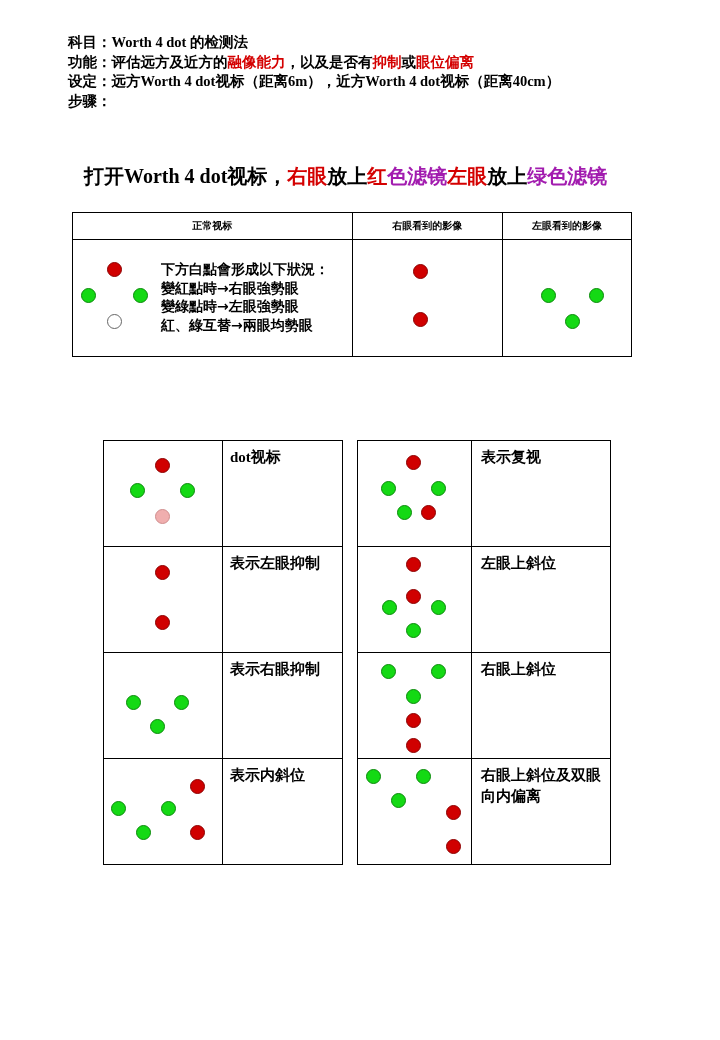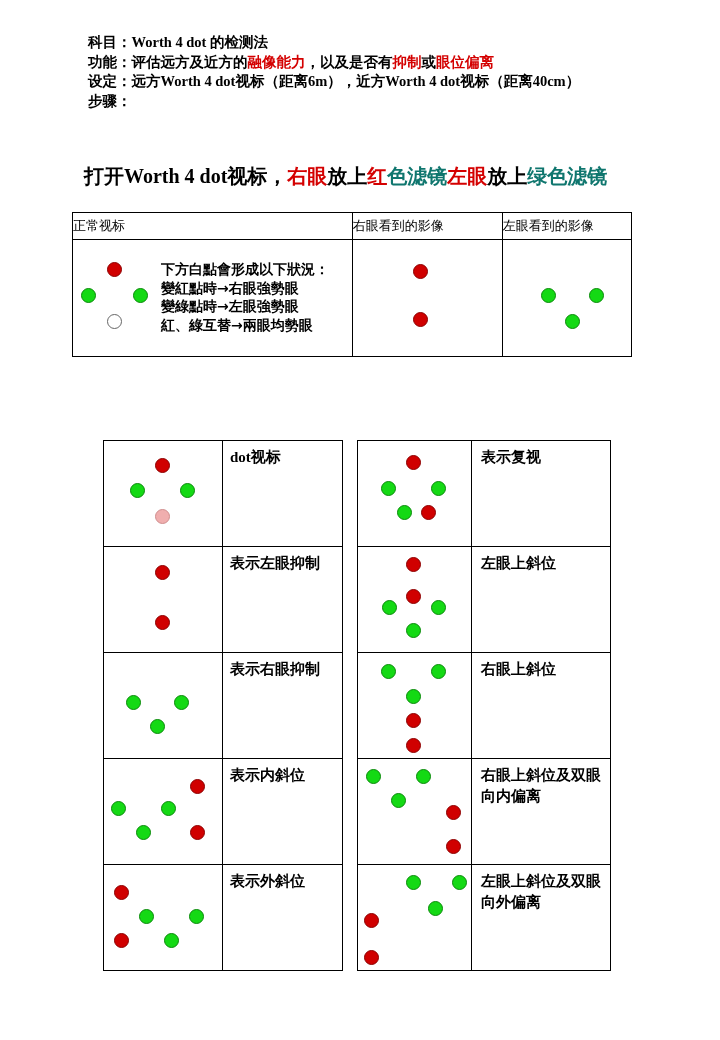--- a/index.html
+++ b/index.html
@@ -8,43 +8,43 @@
     background:#ffffff;
     font-family:"Liberation Serif","DejaVu Serif",serif;
     color:#000000;
     position:relative;
     overflow:hidden;
   }
   .page{position:relative;width:720px;height:1040px;}
 
   
   .header{
-    position:absolute;left:88px;top:33px;width:560px;
+    position:absolute;left:68px;top:33px;width:560px;
     font-size:14.5px;line-height:19.5px;font-weight:bold;
     letter-spacing:0px;
     white-space:nowrap;
   }
   .header .ln{display:block;height:19.5px;}
   .red{color:#d40000;}
-  .blue{color:#0f766e;}
+  .blue{color:#a21caf;}
 
   
   .title{
     position:absolute;left:84px;top:163px;
     font-size:20px;font-weight:bold;white-space:nowrap;
   }
 
   
   .tbl1{
     position:absolute;left:72px;top:212px;width:560px;
     border-collapse:collapse;
   }
   .tbl1 td,.tbl1 th{border:1px solid #000;padding:0;}
   .tbl1 .hd{
-    height:26px;text-align:left;font-size:13px;font-weight:normal;
+    height:26px;text-align:center;font-size:10px;font-weight:bold;
     vertical-align:middle;
   }
   .c-normal{width:292px;}
   .c-right{width:156px;}
   .c-left{width:134px;}
   .tbl1 .body{height:116px;vertical-align:middle;}
 
   .dotfield{position:relative;width:100%;height:116px;}
   .dot{position:absolute;border-radius:50%;}
   .dot.r{background:#d00000;border:1px solid #8d0000;}
@@ -204,35 +204,16 @@
           <td class="gap"></td>
           <td class="pic2">
             <span class="dot g" style="left: 8px; top: 10px; width: 13px; height: 13px;"></span>
             <span class="dot g" style="left: 58px; top: 10px; width: 13px; height: 13px;"></span>
             <span class="dot g" style="left: 33px; top: 34px; width: 13px; height: 13px;"></span>
             <span class="dot r" style="left: 88px; top: 46px; width: 13px; height: 13px;"></span>
             <span class="dot r" style="left: 88px; top: 80px; width: 13px; height: 13px;"></span>
           </td>
           <td class="lbl2">右眼上斜位及双眼向内偏离</td>
         </tr>
-        <tr>
-          <td class="pic">
-            <span class="dot r" style="left: 10px; top: 20px; width: 13px; height: 13px;"></span>
-            <span class="dot g" style="left: 35px; top: 44px; width: 13px; height: 13px;"></span>
-            <span class="dot g" style="left: 85px; top: 44px; width: 13px; height: 13px;"></span>
-            <span class="dot r" style="left: 10px; top: 68px; width: 13px; height: 13px;"></span>
-            <span class="dot g" style="left: 60px; top: 68px; width: 13px; height: 13px;"></span>
-          </td>
-          <td class="lbl">表示外斜位</td>
-          <td class="gap"></td>
-          <td class="pic2">
-            <span class="dot g" style="left: 48px; top: 10px; width: 13px; height: 13px;"></span>
-            <span class="dot g" style="left: 94px; top: 10px; width: 13px; height: 13px;"></span>
-            <span class="dot g" style="left: 70px; top: 36px; width: 13px; height: 13px;"></span>
-            <span class="dot r" style="left: 6px; top: 48px; width: 13px; height: 13px;"></span>
-            <span class="dot r" style="left: 6px; top: 85px; width: 13px; height: 13px;"></span>
-          </td>
-          <td class="lbl2">左眼上斜位及双眼向外偏离</td>
-        </tr>
       </tbody>
   </table>
 
 </div>
 
 </body></html>

